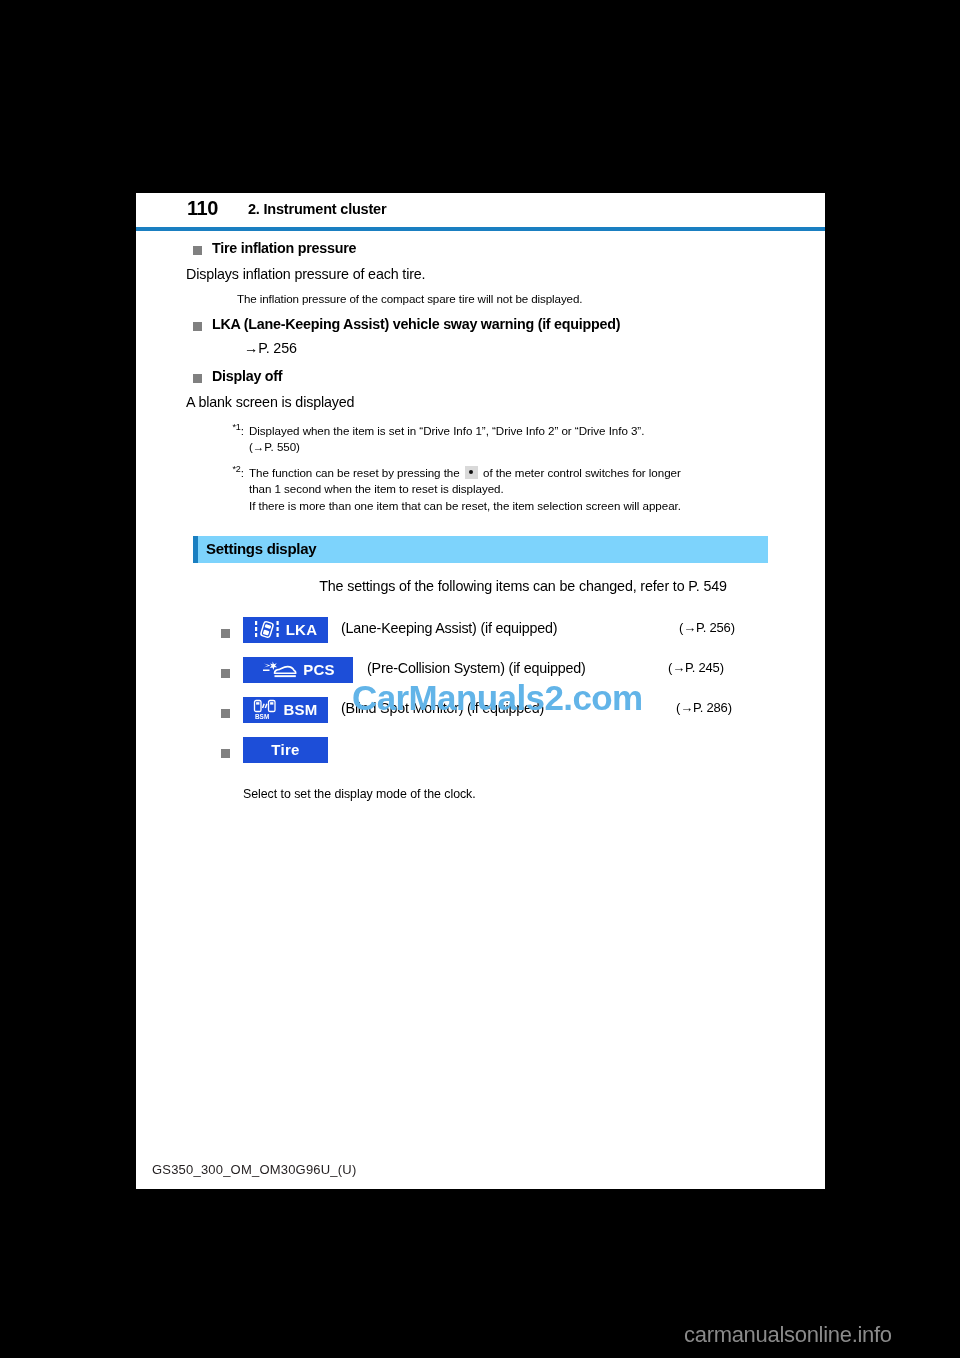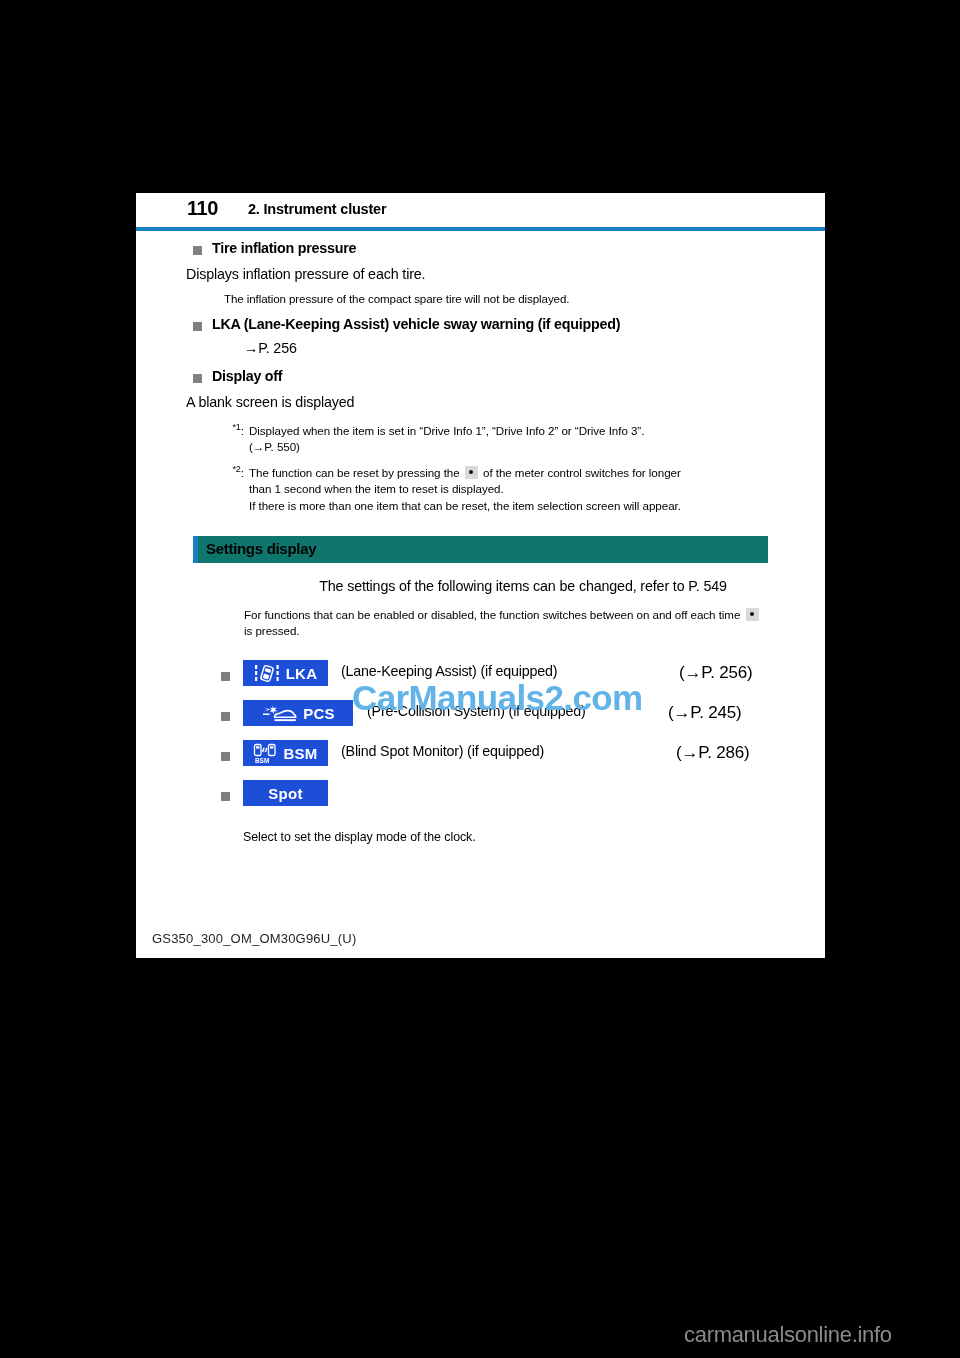--- a/index.html
+++ b/index.html
@@ -14,21 +14,21 @@
     font-family: "Liberation Sans", sans-serif;
     overflow: hidden;
   }
 
   
   .page {
     position: absolute;
     left: 136px;
     top: 193px;
     width: 689px;
-    height: 765px;
+    height: 996px;
     background: #ffffff;
     overflow: hidden;
   }
 
   
   .runhead {
     position: absolute;
     left: 0;
     top: 0;
     width: 689px;
@@ -108,20 +108,21 @@
     line-height: 1.35;
     margin-top: 6px;
   }
   .subpara {
     padding-left: 88px;
     font-size: 11.6px;
     color: #000;
     letter-spacing: -0.1px;
     line-height: 1.35;
     margin-top: 7px;
+    margin-left: 13px;
   }
 
   
   .footnotes {
     margin-top: 11px;
   }
   .fn {
     position: relative;
     padding-left: 113px;
     font-size: 11.6px;
@@ -163,21 +164,21 @@
     background: #111;
   }
 
   
   .section-bar {
     position: relative;
     margin-left: 57px;
     margin-top: 22px;
     width: 575px;
     height: 27px;
-    background: #0f766e;
+    background: #7dd3fc;
   }
   .section-bar .accent {
     position: absolute;
     left: 0;
     top: 0;
     width: 5px;
     height: 27px;
     background: #1a7fc1;
   }
   .section-bar .label {
@@ -262,21 +263,21 @@
     line-height: 1.2;
   }
   .desc-lka   { left: 205px; }
   .desc-pcs   { left: 231px; }
   .desc-afs   { left: 205px; }
   .desc-bsm   { left: 205px; }
 
   .item-ref {
     position: absolute;
     top: 5px;
-    font-size: 17px;
+    font-size: 13px;
     color: #000;
     letter-spacing: -0.2px;
     line-height: 1.2;
   }
   .ref-lka { left: 543px; }
   .ref-pcs { left: 532px; }
   .ref-afs { left: 540px; }
   .ref-bsm { left: 540px; text-align: right; }
 
   .clock-note {
@@ -375,25 +376,20 @@
       </div>
     </div>
 
     <div class="section-bar">
       <span class="accent"></span>
       <span class="label">Settings display</span>
     </div>
 
     <div class="sec-intro">The settings of the following items can be changed, refer to P. 549</div>
 
-    <div class="sec-note">
-      <span>For functions that can be enabled or disabled, the function switches between on and off each time</span>
-      <span class="btn-dot"></span>
-      <span>is pressed.</span>
-    </div>
 
     <div class="items">
 
       <div class="item-row">
         <span class="sq2"></span>
         <div class="chip chip-lka">
           <span>
             <svg width="26" height="19" viewBox="0 0 26 19">
               <g fill="#ffffff">
                 <rect x="1" y="1" width="2.2" height="4"></rect>
@@ -460,21 +456,21 @@
           <span class="gap"></span>
           <span class="chip-text">BSM</span>
         </div>
         <div class="item-desc desc-bsm">(Blind Spot Monitor) (if equipped)</div>
         <div class="item-ref ref-bsm">(→P. 286)</div>
       </div>
 
       <div class="item-row">
         <span class="sq2"></span>
         <div class="chip chip-clock">
-          <span class="chip-text">Spot</span>
+          <span class="chip-text">Tire</span>
         </div>
       </div>
 
       <div class="clock-note">Select to set the display mode of the clock.</div>
     </div>
   </div>
 
   <div class="footer-code">GS350_300_OM_OM30G96U_(U)</div>
 </div>
 

